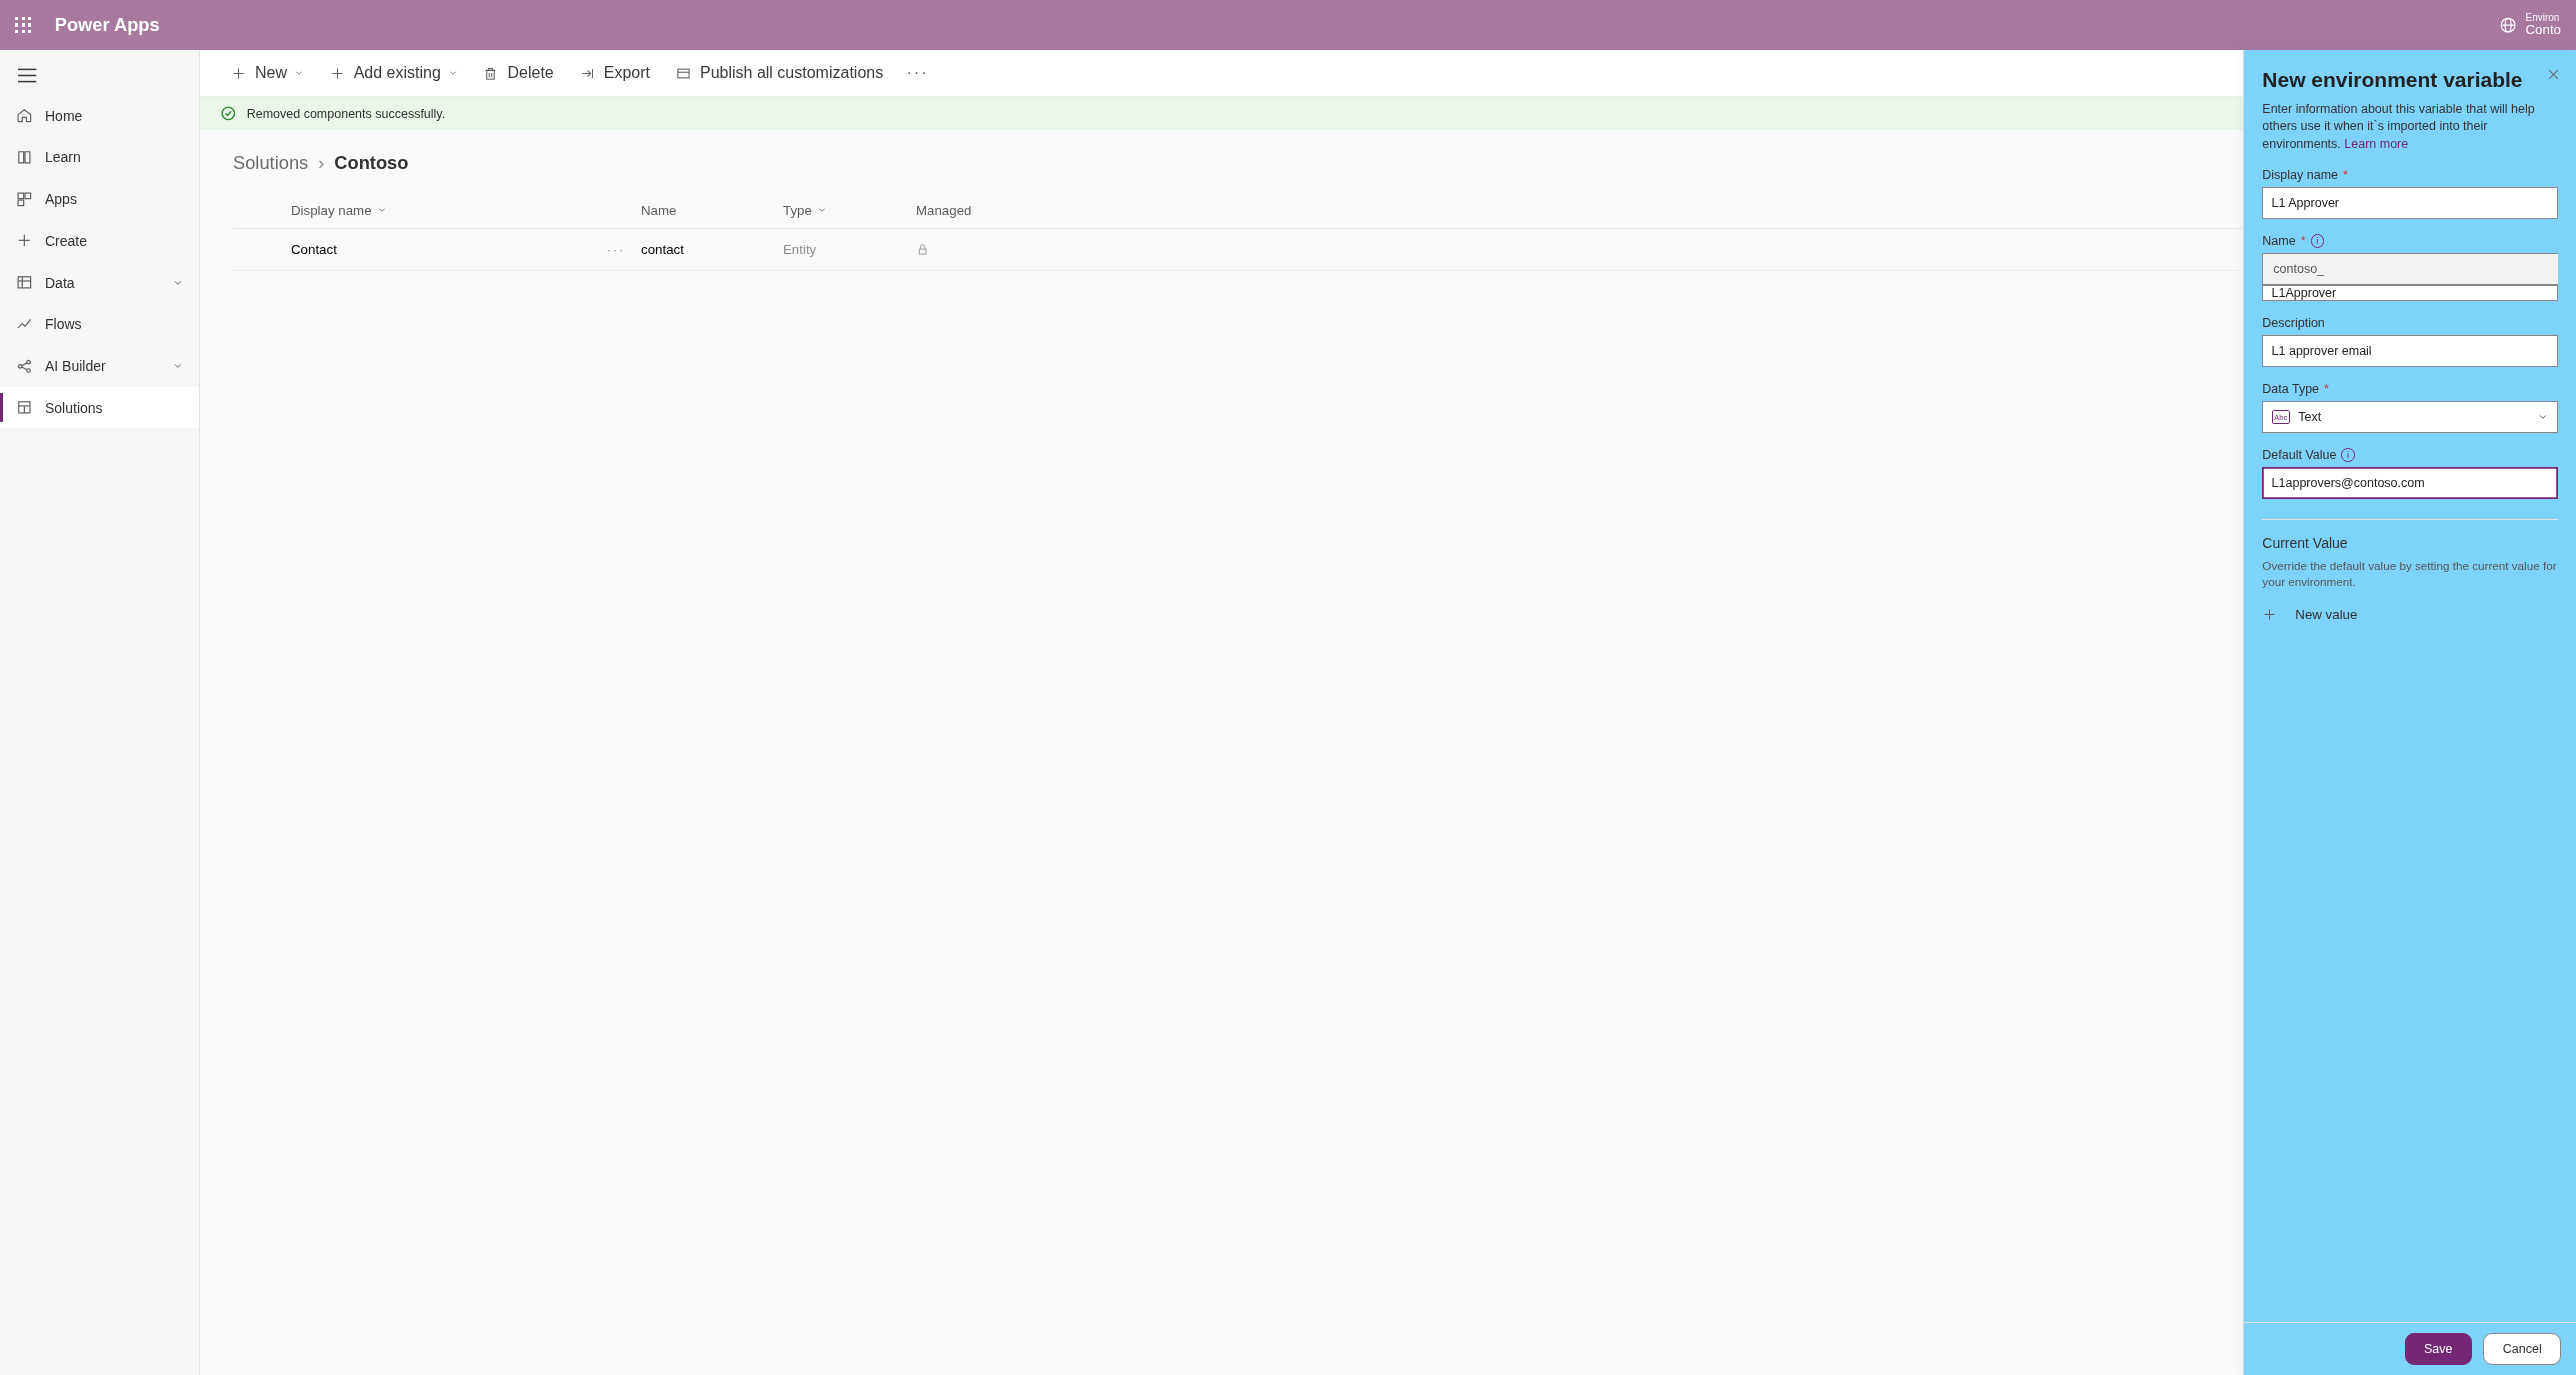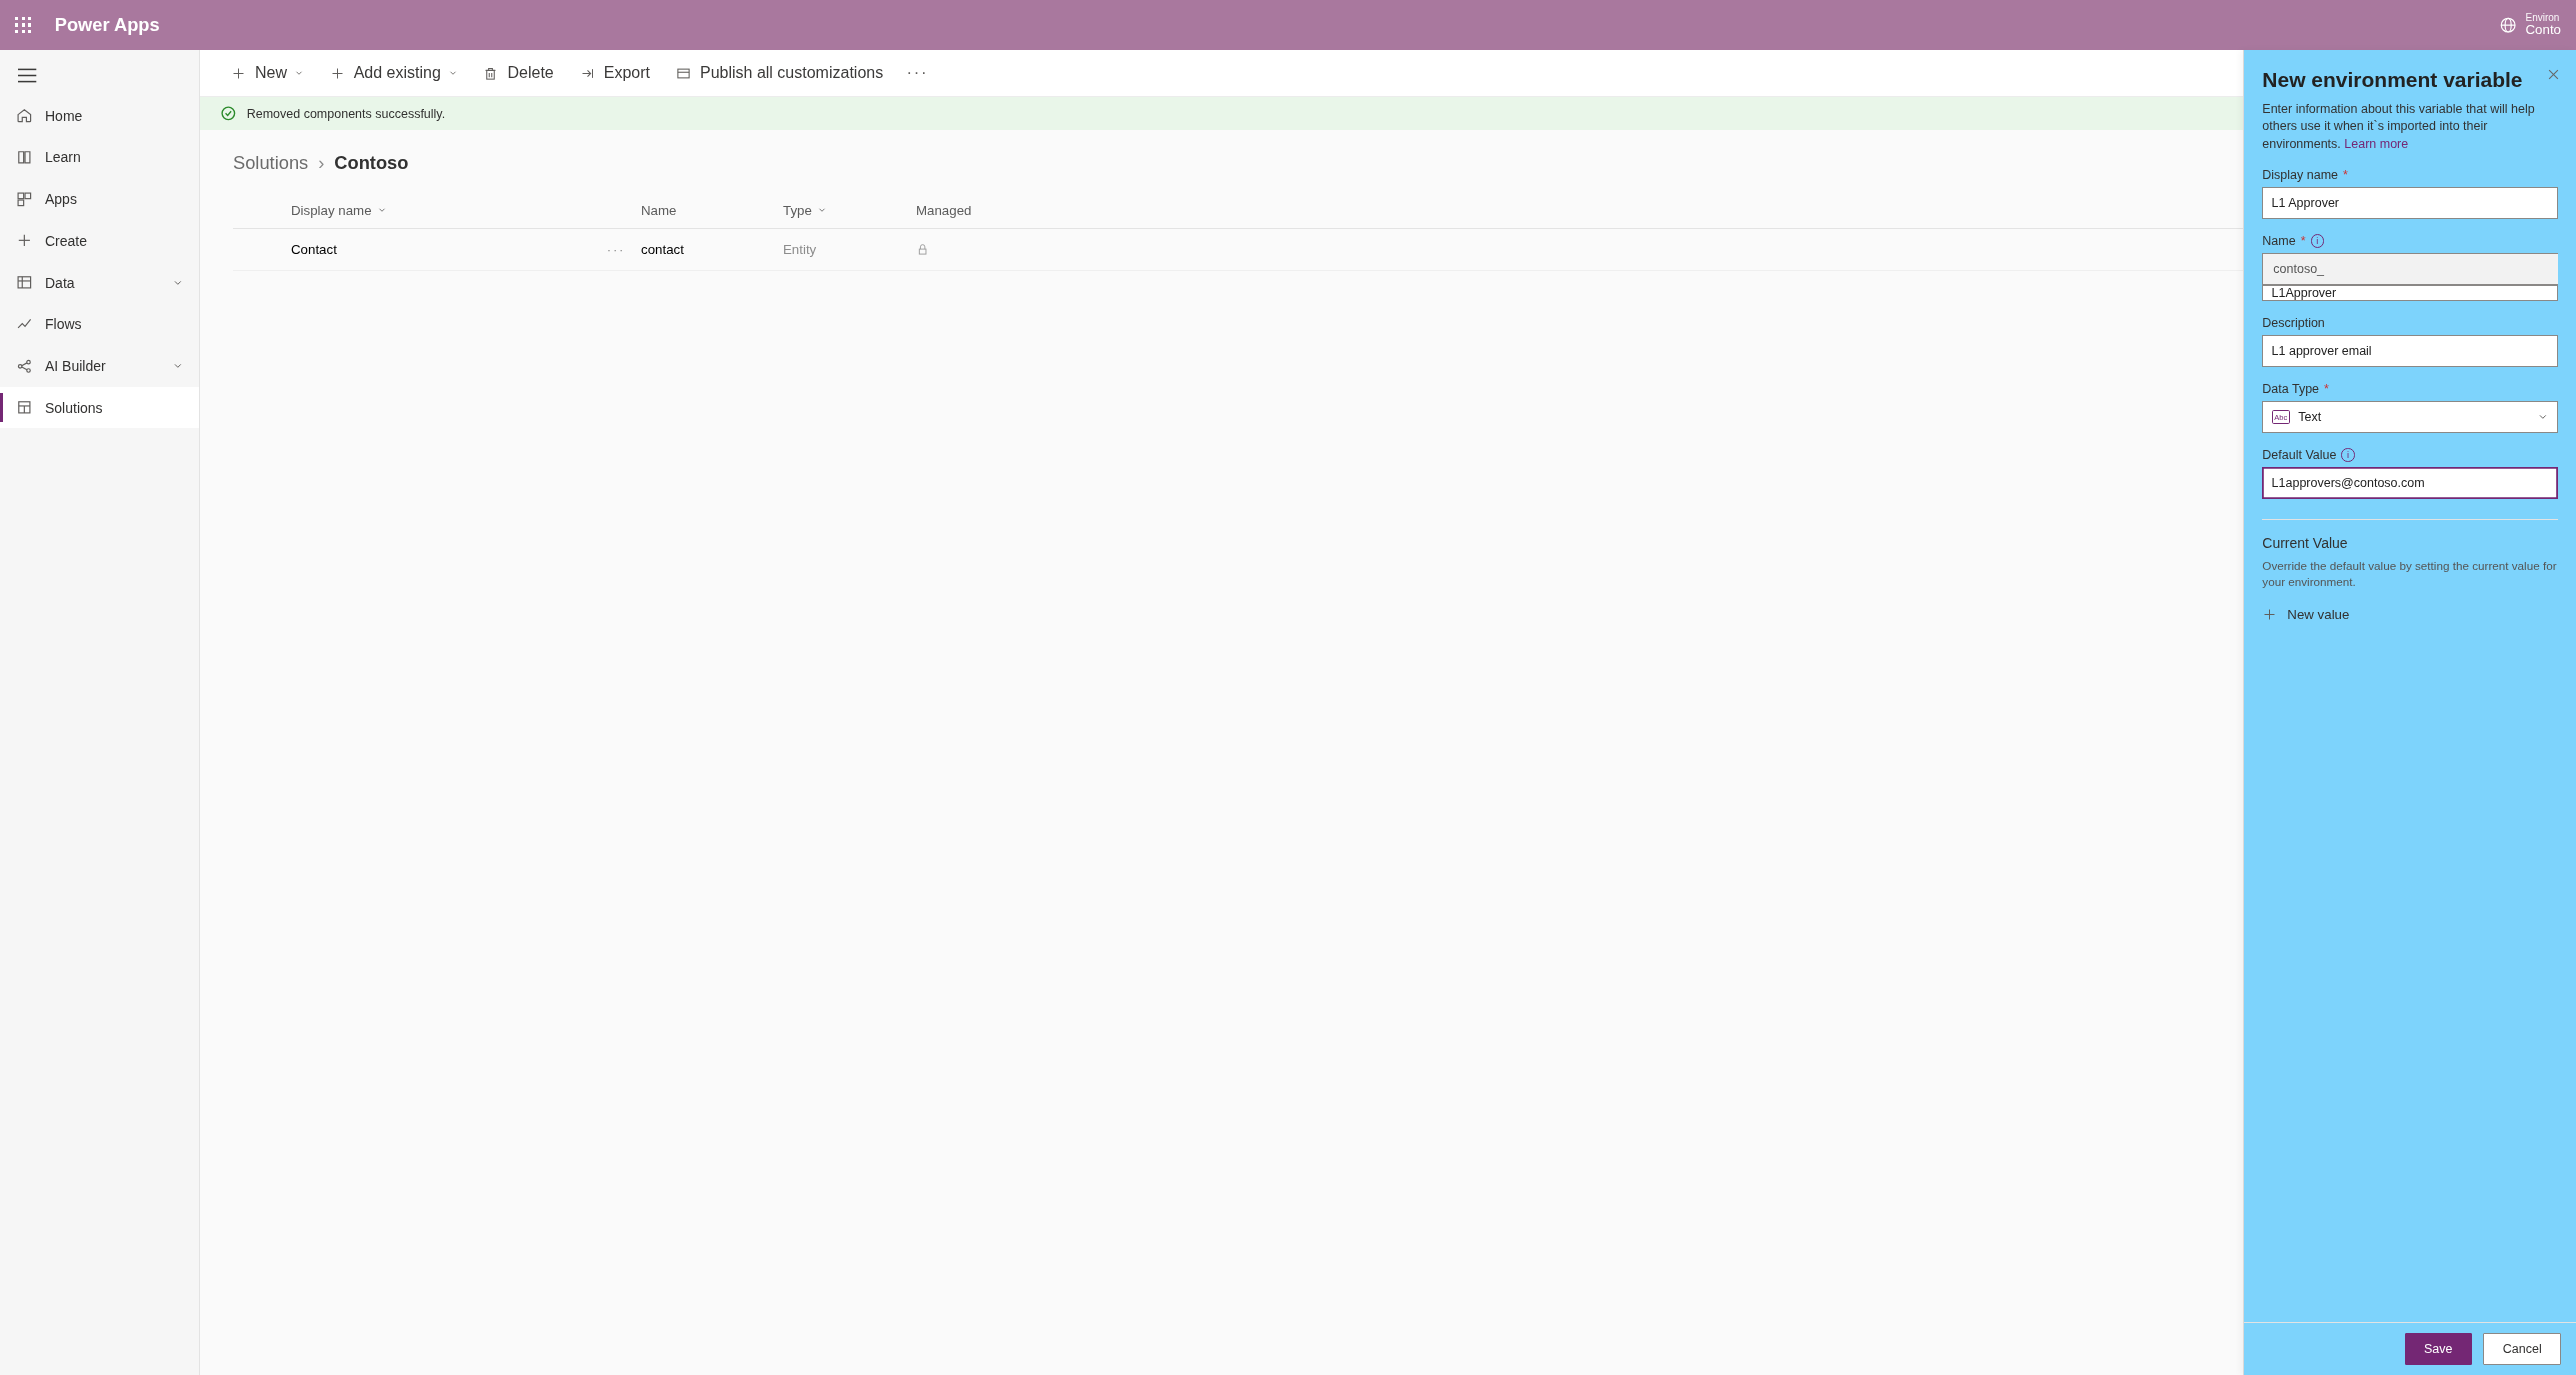--- a/index.html
+++ b/index.html
@@ -108,24 +108,24 @@
   .tinput.focus { border-color:#742774; box-shadow:0 0 0 0.8px #742774 inset;}
   .name-row { display:flex;flex-direction:column; }
   .name-prefix { height:32px; display:flex; align-items:center; padding:0 10px; border:0.8px solid #8a8886; border-right:none; background:#f2f2f2; color:#555; font-size:12.5px;}
   .name-row .tinput { flex:1; }
   .select { display:flex; align-items:center; justify-content:space-between; cursor:pointer;}
   .select .sicon { width:18.3px; height:13.3px; border:0.8px solid #742774; color:#742774; font-size:7.5px; display:flex;align-items:center;justify-content:center; border-radius:1.7px; margin-right:8.3px;}
   .select .sval { display:flex; align-items:center;justify-content:center; }
   .sep-line { border:none; border-top:0.8px solid #e3e3e3; margin:20px 0 15px 0;}
   .section-title { font-size:14px; color:#323130; margin-bottom:6.7px;}
   .section-desc { font-size:11.7px; color:#555; line-height:1.4;}
-  .newval { display:flex; align-items:center; column-gap:10px; margin-top:16.7px; cursor:pointer; color:#323130;}
+  .newval { display:flex; align-items:center; column-gap:18px; margin-top:16.7px; cursor:pointer; color:#323130;}
   .newval .plus { color:#605e5c; }
   .panel-footer { border-top:0.8px solid #e3e3e3; padding:10px 15px; display:flex; justify-content:flex-end; column-gap:11.7px;}
-  .btn { height:32px; padding:0 18.3px; font-size:12.5px; cursor:pointer; border-radius:1px;}
+  .btn { height:32px; padding:0 18.3px; font-size:12.5px; cursor:pointer; border-radius:9px;}
   .btn.primary { background:#742774; color:#fff; border:0.8px solid #742774;}
   .btn.secondary { background:#fff; color:#323130; border:0.8px solid #8a8886;}
 
   svg { display:block; }
 </style>
 </head>
 <body>
 
 <div class="topbar">
   <div class="waffle">

